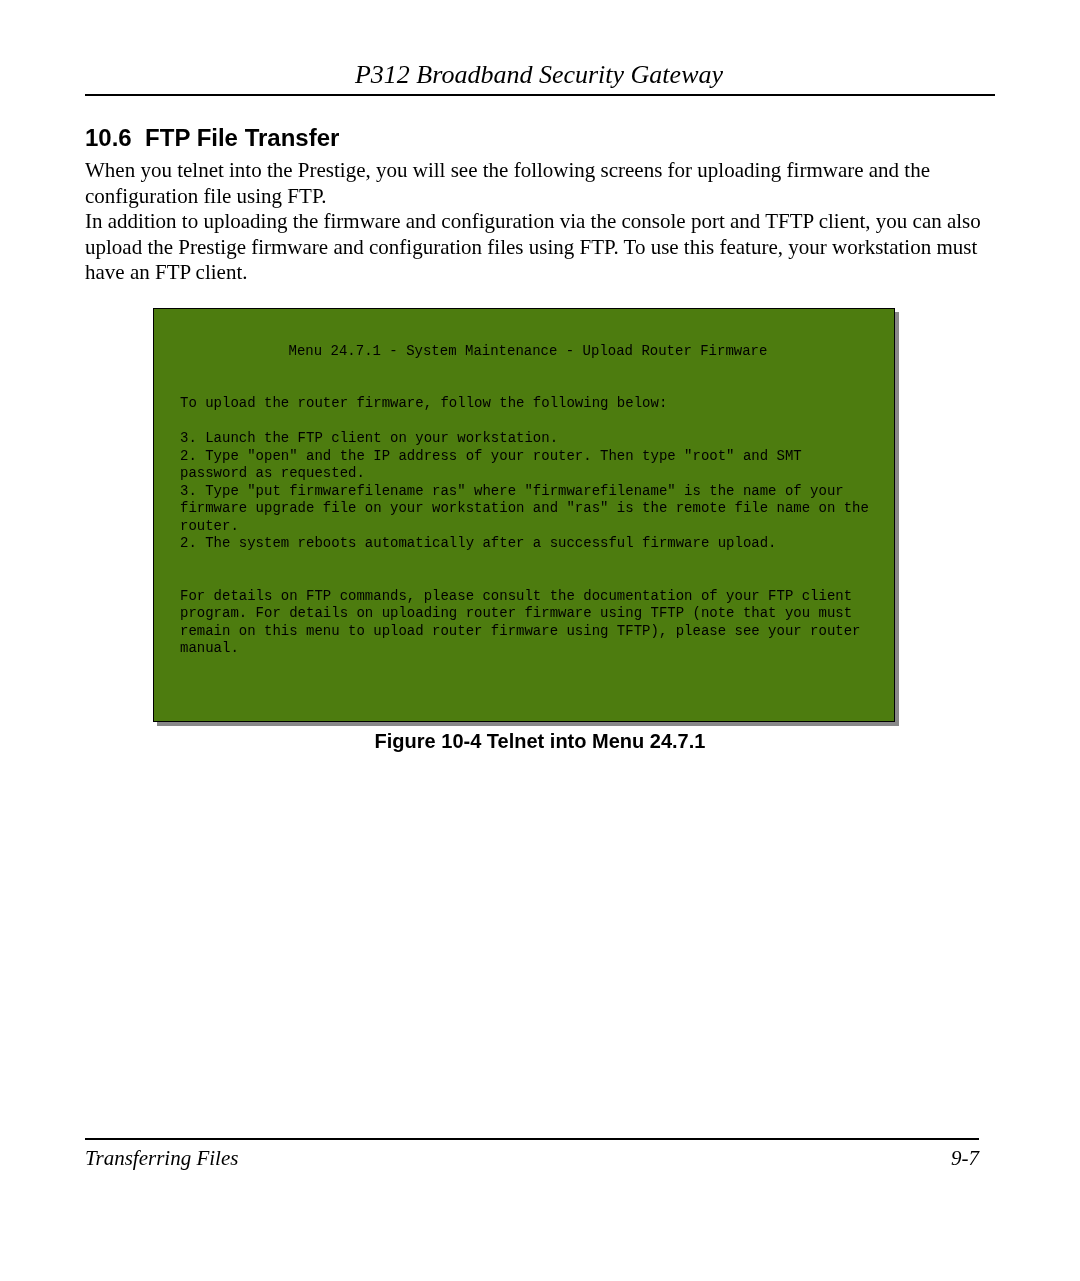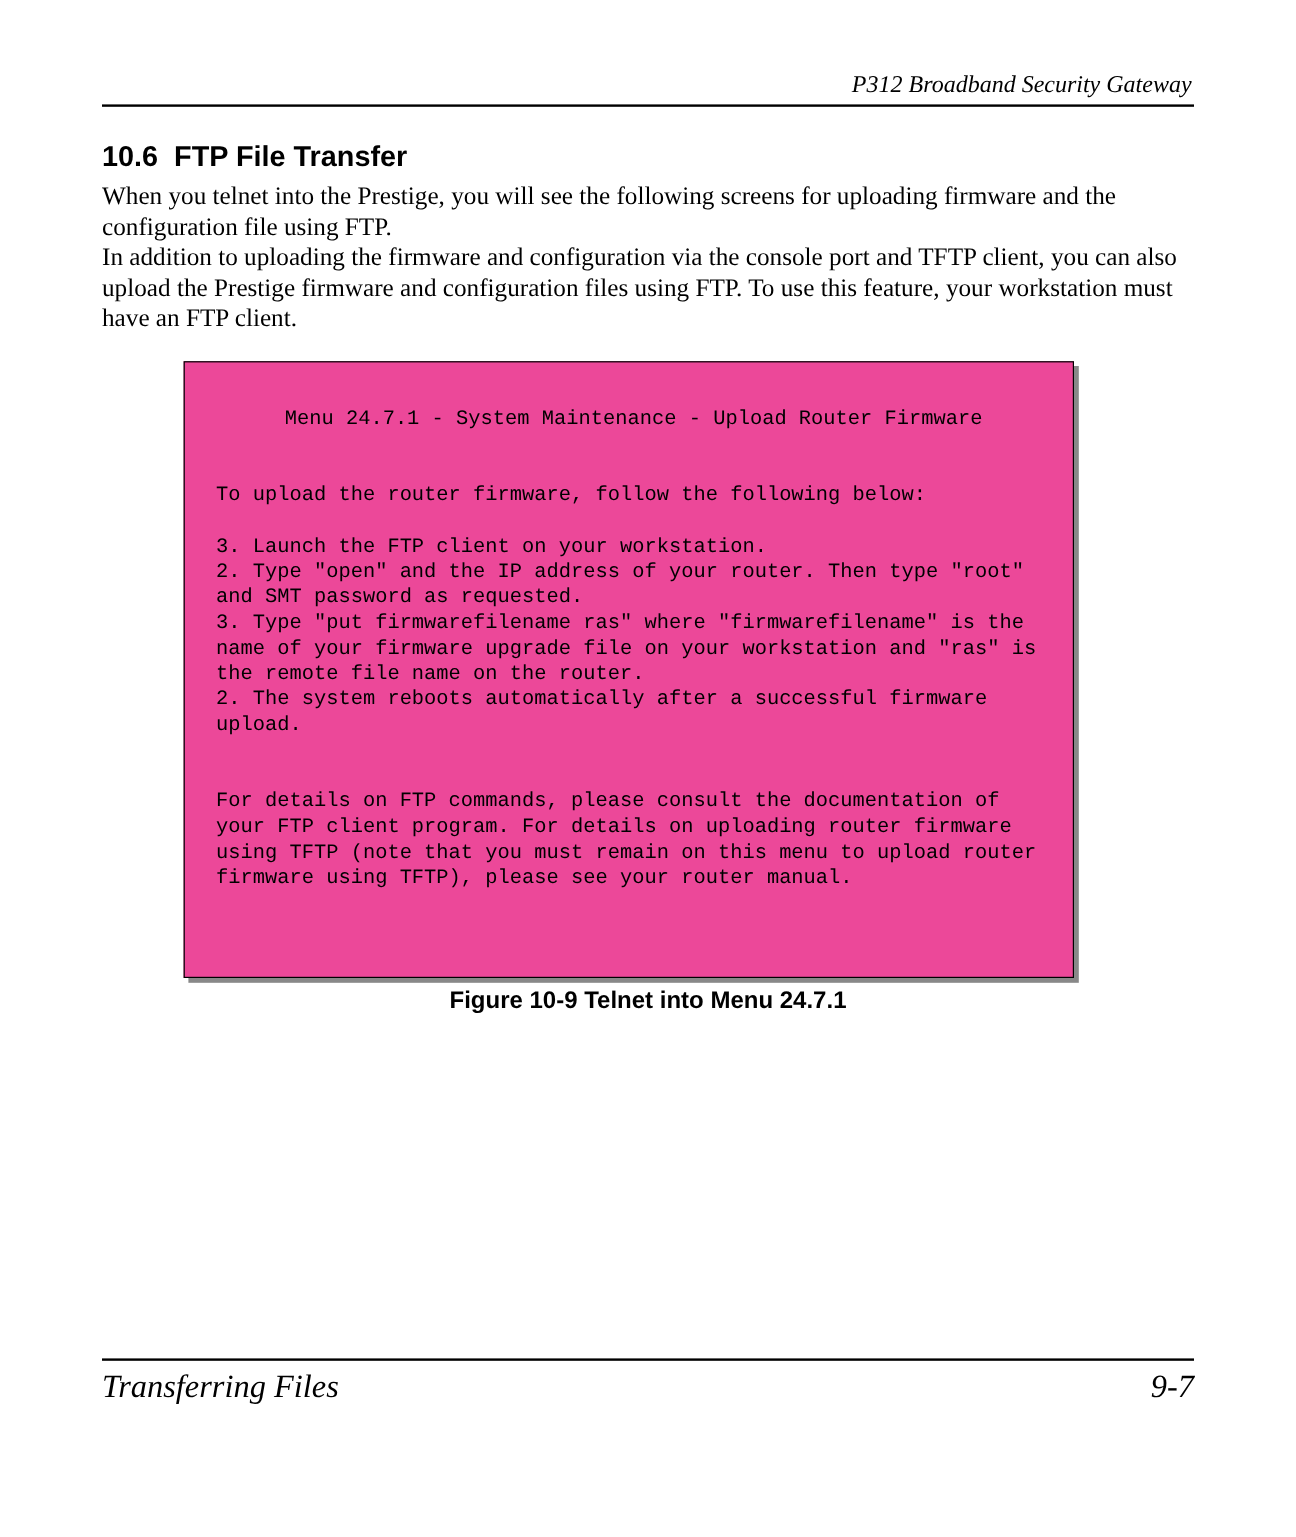--- a/index.html
+++ b/index.html
@@ -16,23 +16,23 @@
   .page {
     padding: 60px 85px 0 85px;
     box-sizing: border-box;
   }
   .header-line {
     border-bottom: 2px solid #000;
     padding-bottom: 2px;
     margin-bottom: 28px;
   }
   .header-title {
-    text-align: right;
+    text-align: center;
     font-style: italic;
-    font-size: 20px;
+    font-size: 26px;
     padding-right: 2px;
     padding-bottom: 2px;
   }
   h2.section-heading {
     font-family: Arial, Helvetica, sans-serif;
     font-weight: bold;
     font-size: 24px;
     margin: 0 0 6px 0;
   }
   .body-text {
@@ -42,48 +42,48 @@
   }
   .terminal-wrap {
     margin: 22px 0 2px 68px;
     width: 742px;
   }
   .terminal {
     border: 1.5px solid #000;
     box-shadow: 4px 4px 0 #888;
     padding: 16px 18px 28px 26px;
     font-family: "Courier New", Courier, monospace;
-    font-size: 17px;
+    font-size: 14px;
     line-height: 1.25;
     white-space: pre-wrap;
     box-sizing: border-box;
-    background: #ec4899;
+    background: #4d7c0f;
   }
   .terminal .t-center {
     text-align: center;
     display: block;
   }
   .figure-caption {
     font-family: Arial, Helvetica, sans-serif;
     font-weight: bold;
     font-size: 20px;
     text-align: center;
     margin: 8px 0 4px 0;
   }
   .footer {
     position: absolute;
     left: 85px;
-    right: 85px;
+    right: 101px;
     bottom: 110px;
     border-top: 2px solid #000;
     padding-top: 6px;
     display: flex;
     justify-content: space-between;
     font-style: italic;
-    font-size: 27px;
+    font-size: 21px;
   }
 </style>
 </head>
 <body>
 
 <div class="page">
 
   <div class="header-line">
     <div class="header-title">P312  Broadband Security Gateway</div>
   </div>
@@ -105,21 +105,21 @@
 <span>2. Type "open" and the IP address of your router. Then type "root" and SMT password as requested.</span>
 <span>3. Type "put firmwarefilename ras" where "firmwarefilename" is the name of your firmware upgrade file on your workstation and "ras" is the remote file name on the router.</span>
 <span>2. The system reboots automatically after a successful firmware upload.</span>
 
 
 <span>For details on FTP commands, please consult the documentation of your FTP client program. For details on uploading router firmware using TFTP (note that you must remain on this menu to upload router firmware using TFTP), please see your router manual.</span>
 
     </div>
   </div>
 
-  <div class="figure-caption">Figure 10-9      Telnet into Menu 24.7.1</div>
+  <div class="figure-caption">Figure 10-4      Telnet into Menu 24.7.1</div>
 
 
 </div>
 
 <div class="footer">
   <span>Transferring Files</span>
   <span>9-7</span>
 </div>
 
 </body></html>

